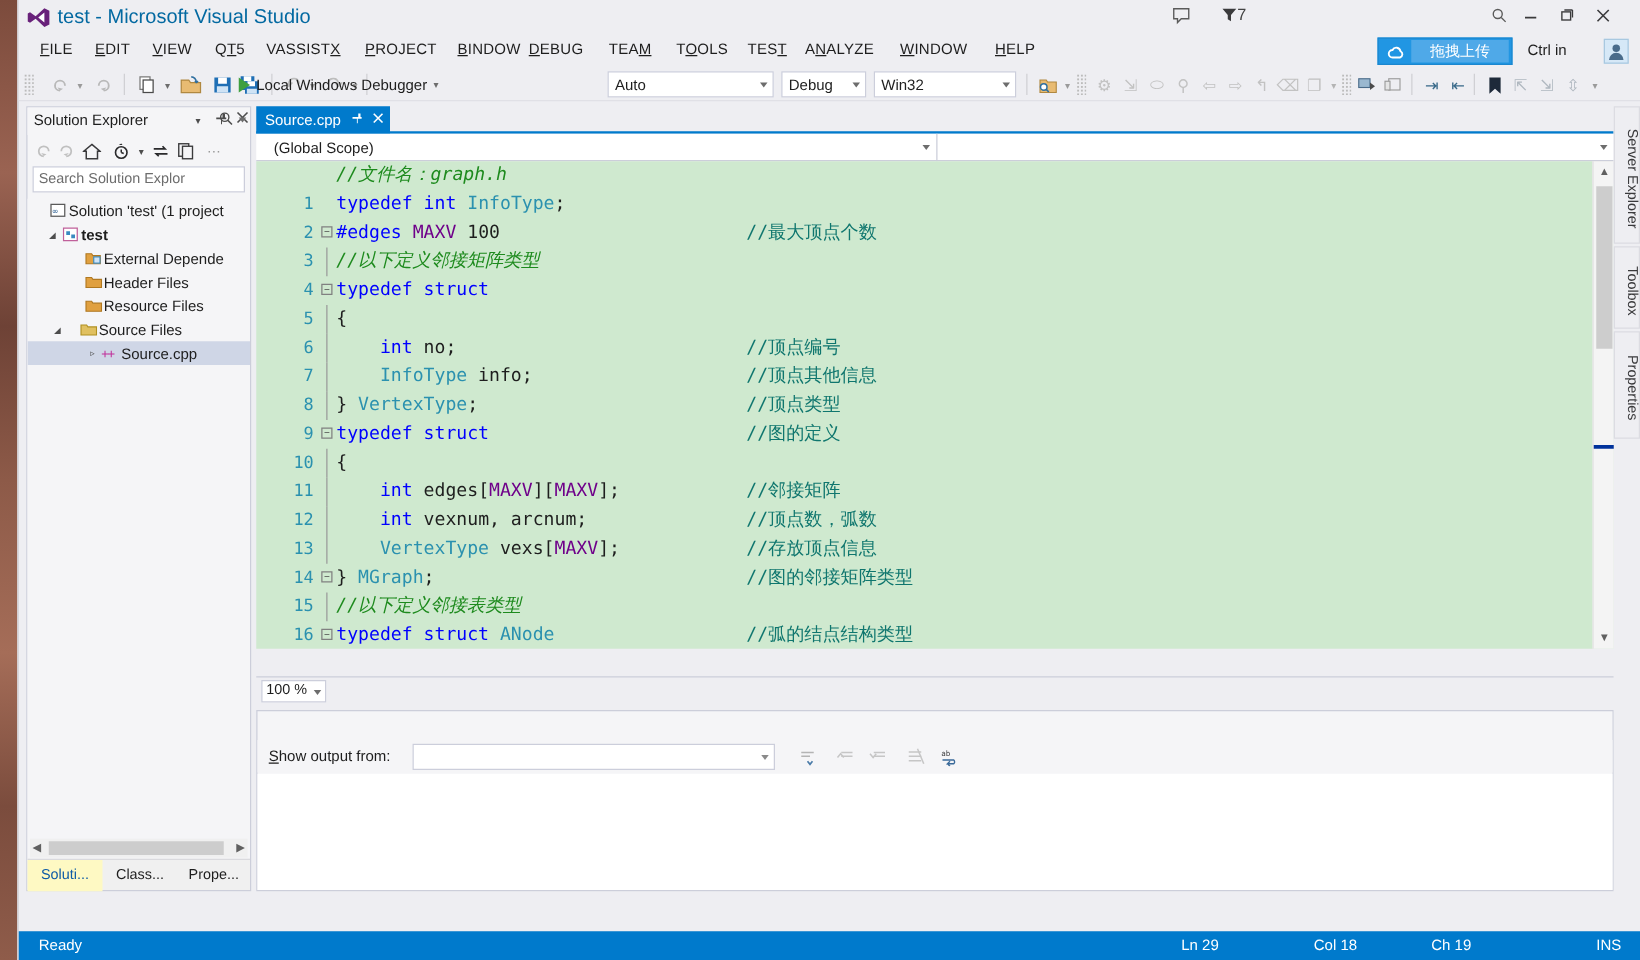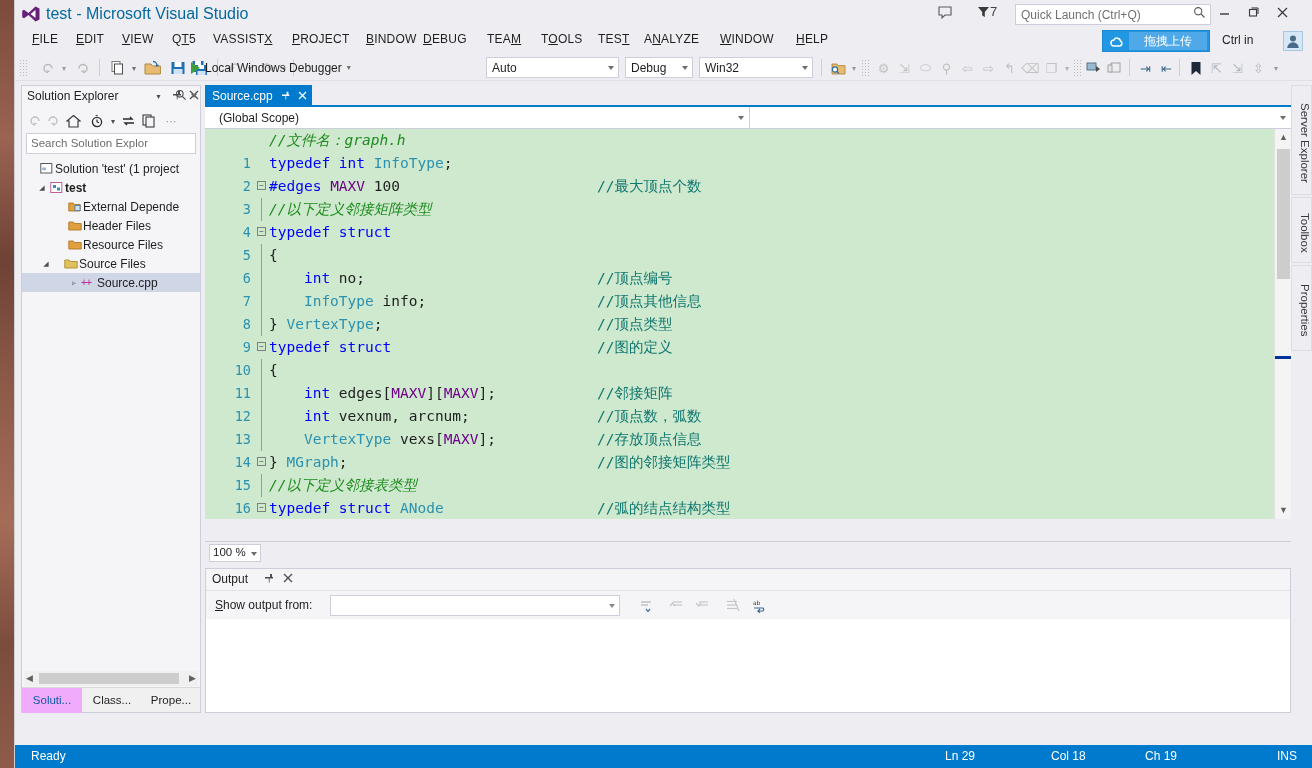--- a/index.html
+++ b/index.html
@@ -200,21 +200,21 @@
     position: absolute; top: 2px; font-size: 9px; color: #606060;
   }
   .se-tabs {
     position: absolute; left: 0; bottom: 0; width: 100%; height: 25px;
     background: #f0f0f0; border-top: 1px solid #dadade;
   }
   .se-tab {
     position: absolute; top: 0; height: 25px; line-height: 25px;
     font-size: 11.5px; color: #1e1e1e; text-align: center;
   }
-  .se-tab.active { background: #f0abfc; color: #0e5ba6; }
+  .se-tab.active { background: #fef9c3; color: #0e5ba6; }
   
   .editor-dock {
     position: absolute; left: 190px; top: 85px; width: 1086px; height: 478px;
   }
   .tabstrip {
     position: absolute; left: 0; top: 0; width: 100%; height: 22px;
     background: #eeeef2; border-bottom: 2px solid #007acc;
   }
   .etab {
     position: absolute; left: 0; top: 0; height: 22px;
@@ -394,23 +394,20 @@
         <svg width="16" height="16" viewBox="0 0 16 16">
           <path d="M2 3 h12 v8 h-6 l-3 3 v-3 h-3 z" fill="none" stroke="#5a5a5a" stroke-width="1.1"></path>
         </svg>
       </div>
       <div class="tb-icon feedback-icon">
         <svg width="13" height="13" viewBox="0 0 13 13" style="vertical-align:-2px">
           <path d="M1 2 h11 l-4.2 5 v5 l-2.6-1.6 v-3.4 z" fill="#3a3a3c"></path>
         </svg><span>7</span>
       </div>
 
-      <div class="quicklaunch">
-        <span>Quick Launch (Ctrl+Q)</span>
-      </div>
       <div class="ql-search">
         <svg width="13" height="13" viewBox="0 0 13 13">
           <circle cx="5.2" cy="5.2" r="3.6" fill="none" stroke="#5a5a5a" stroke-width="1.1"></circle>
           <line x1="8" y1="8" x2="11.5" y2="11.5" stroke="#5a5a5a" stroke-width="1.1"></line>
         </svg>
       </div>
 
       <div class="wbtn w-min">
         <svg width="11" height="11" viewBox="0 0 11 11">
             <line x1="1" y1="7" x2="10" y2="7" stroke="#3a3a3c" stroke-width="1.4"></line>
@@ -897,34 +894,20 @@
 
       <div class="zoombar">
         <div class="zoomctl">
           <span>100 %</span>
           <span class="carr"></span>
         </div>
       </div>
     </div>
 
     <div class="outputpane">
-      <div class="out-head">
-        <div class="out-title">Output</div>
-        <div class="ph-btn" style="left:55px">
-          <svg width="12" height="12" viewBox="0 0 12 12">
-            <path d="M2 5 h5 v-3 h2 v3 h1 v1.4 h-3.4 v4 l-0.8 0 v-4 h-3.8 z" fill="#4d4d4d"></path>
-          </svg>
-        </div>
-        <div class="ph-btn" style="left:74px">
-          <svg width="10" height="10" viewBox="0 0 10 10">
-            <line x1="1" y1="1" x2="9" y2="9" stroke="#4d4d4d" stroke-width="1.3"></line>
-            <line x1="9" y1="1" x2="1" y2="9" stroke="#4d4d4d" stroke-width="1.3"></line>
-          </svg>
-        </div>
-      </div>
 
       <div class="out-tb">
         <div class="out-lbl"><u>S</u><span>how output from:</span></div>
         <div class="out-combo">
           <span style="position:absolute;left:4px;top:3px;font-size:12px;color:#1e1e1e"></span>
           <span class="carr"></span>
         </div>
         <div class="out-btn" style="left:430px">
           <svg width="15" height="15" viewBox="0 0 15 15">
             <line x1="2" y1="4" x2="12" y2="4" stroke="#b4b4b4" stroke-width="1.2"></line>

